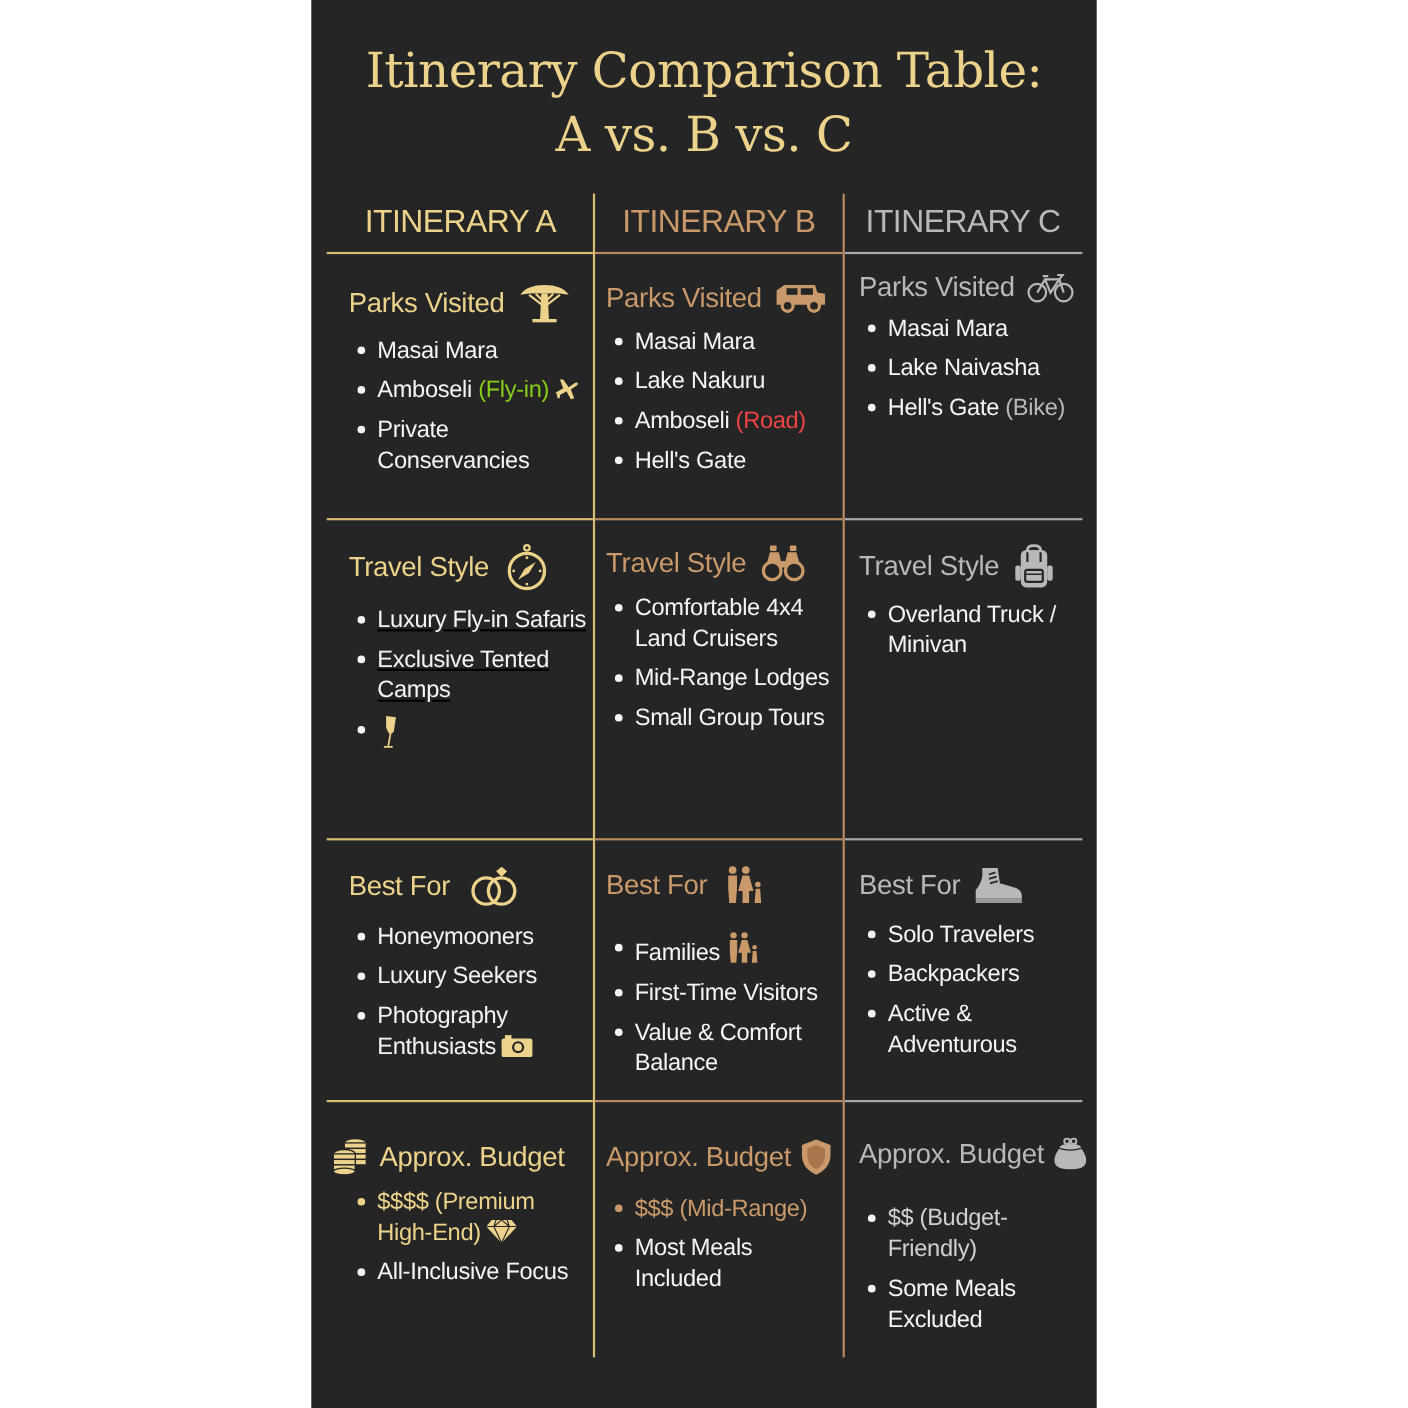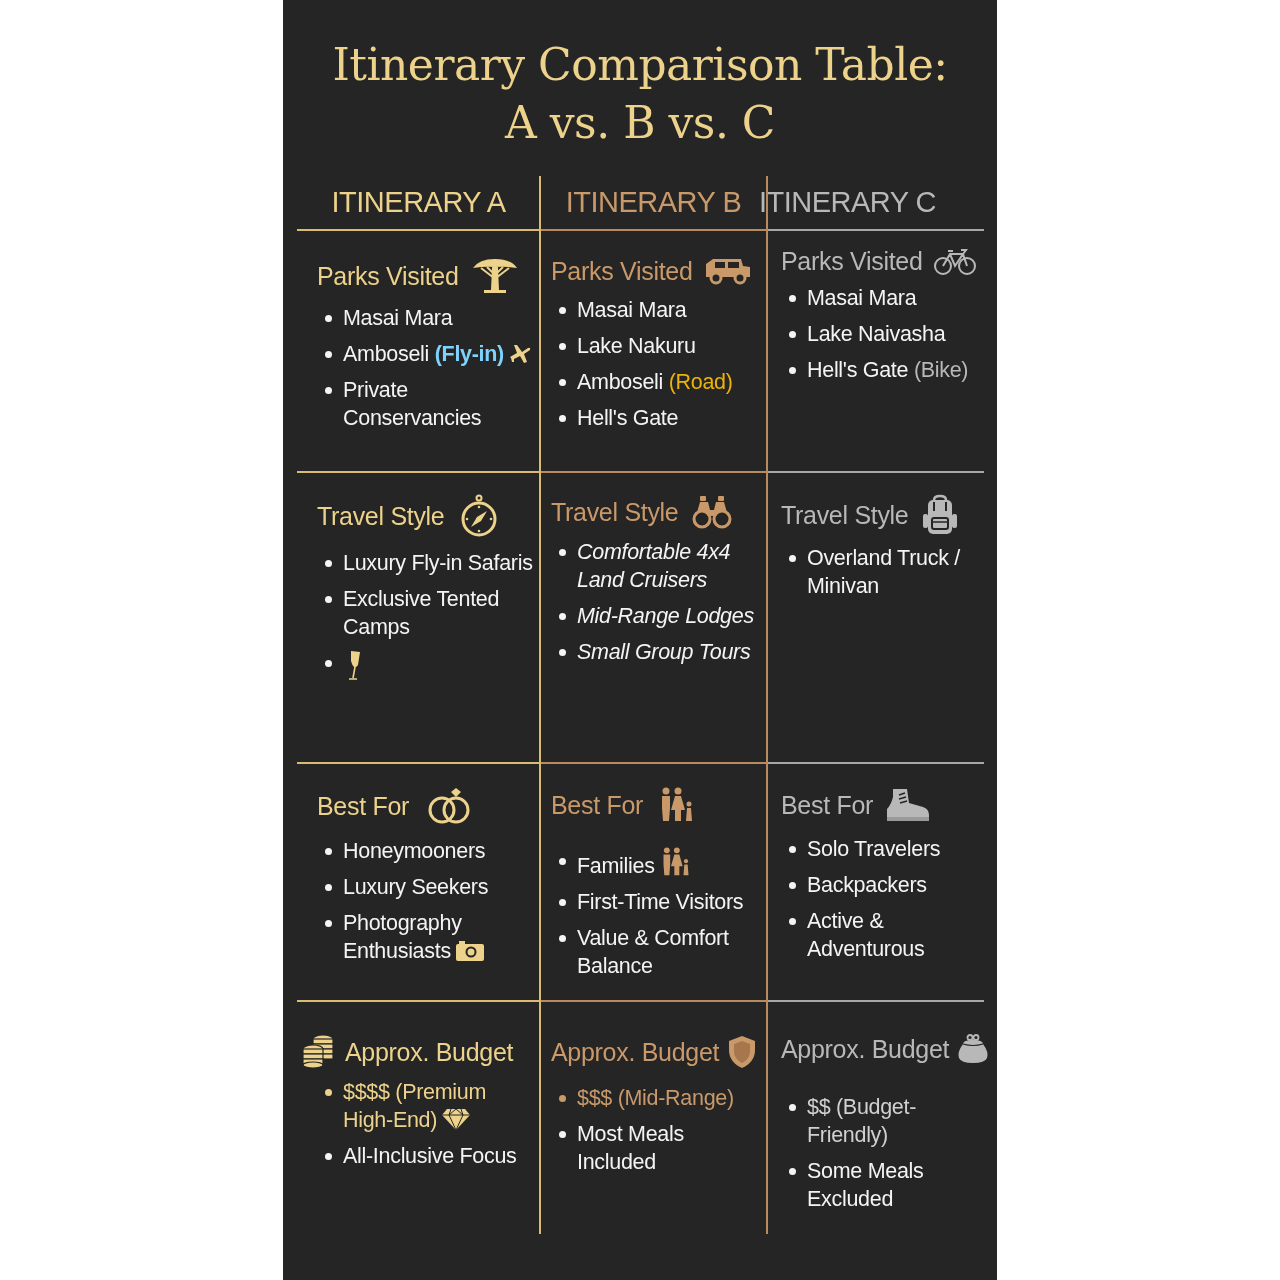--- a/index.html
+++ b/index.html
@@ -50,21 +50,21 @@
 
 <div class="panel">
 
   <div class="title">
     <div>Itinerary Comparison Table:</div>
     <div>A vs. B vs. C</div>
   </div>
 
   <div class="col-head" style="left:14px;width:243px;color:#ecd28a;">ITINERARY A</div>
   <div class="col-head" style="left:257px;width:227px;color:#c9996a;">ITINERARY B</div>
-  <div class="col-head" style="left:456px;width:217px;color:#b8b8b8;">ITINERARY C</div>
+  <div class="col-head" style="left:484px;width:217px;color:#b8b8b8;">ITINERARY C</div>
 
   <div class="vline" style="left:256px;top:176px;height:1058px;background:#d9bb74;"></div>
   <div class="vline" style="left:483px;top:176px;height:1058px;background:#b98a5e;"></div>
 
   <div class="hline" style="left:14px;width:242px;top:229px;background:#d9bb74;"></div>
   <div class="hline" style="left:258px;width:225px;top:229px;background:#b98a5e;"></div>
   <div class="hline" style="left:485px;width:216px;top:229px;background:#a8a8a8;"></div>
 
   <div class="hline" style="left:14px;width:242px;top:471px;background:#d9bb74;"></div>
   <div class="hline" style="left:258px;width:225px;top:471px;background:#b98a5e;"></div>
@@ -82,42 +82,42 @@
     <div class="cell-title" style="color:#ecd28a;">
       <span>Parks Visited</span>
       <svg width="52" height="40" viewBox="0 0 52 40">
         <path d="M4 12 Q10 3 26 3 Q42 3 48 12 Q36 10 26 11 Q16 10 4 12Z" fill="#ecd28a"></path>
         <path d="M24 12 L23 34 L29 34 L28 12Z M12 12 L25 22 M40 12 L27 22 M18 11 L25 18 M34 11 L27 18" stroke="#ecd28a" stroke-width="2" fill="#ecd28a"></path>
         <rect x="15" y="34" width="22" height="3" fill="#ecd28a"></rect>
       </svg>
     </div>
     <ul class="items" style="margin-top:8px;">
       <li>Masai Mara</li>
-      <li><span>Amboseli</span> <span style="color:#7dd3fc;font-weight:bold;">(Fly-in)</span><svg class="inl" width="24" height="22" viewBox="0 0 24 22">
+      <li><span>Amboseli</span> <span style="color:#84cc16;">(Fly-in)</span><svg class="inl" width="24" height="22" viewBox="0 0 24 22">
             <path d="M2 14 L9 10 L6 2 L9 2 L14 9 L20 5 Q23 4 22 7 L16 11 L19 19 L16 20 L12 13 L6 16 L6 19 L4 19 L3 15Z" fill="#ecd28a"></path>
           </svg></li>
       <li>Private Conservancies</li>
     </ul>
   </div>
 
   <div class="cell" style="left:268px;top:256px;width:214px;">
     <div class="cell-title" style="color:#c9996a;">
       <span>Parks Visited</span>
       <svg width="50" height="30" viewBox="0 0 50 30">
         <path d="M3 8 L10 3 L38 3 L40 10 L47 11 L47 21 L3 21Z" fill="#c9996a"></path>
         <rect x="12" y="6" width="10" height="6" fill="#252525"></rect>
         <rect x="25" y="6" width="11" height="6" fill="#252525"></rect>
         <circle cx="13" cy="22" r="5" fill="#252525" stroke="#c9996a" stroke-width="3"></circle>
         <circle cx="37" cy="22" r="5" fill="#252525" stroke="#c9996a" stroke-width="3"></circle>
       </svg>
     </div>
     <ul class="items" style="margin-top:10px;">
       <li>Masai Mara</li>
       <li>Lake Nakuru</li>
-      <li><span>Amboseli</span> <span style="color:#eab308;margin-top:41px;">(Road)</span></li>
+      <li><span>Amboseli</span> <span style="color:#ef4444;margin-top:41px;">(Road)</span></li>
       <li>Hell's Gate</li>
     </ul>
   </div>
 
   <div class="cell" style="left:498px;top:246px;width:214px;">
     <div class="cell-title" style="color:#b8b8b8;">
       <span>Parks Visited</span>
       <svg width="44" height="30" viewBox="0 0 44 30">
         <circle cx="10" cy="20" r="8" fill="none" stroke="#b8b8b8" stroke-width="2"></circle>
         <circle cx="34" cy="20" r="8" fill="none" stroke="#b8b8b8" stroke-width="2"></circle>
@@ -137,42 +137,42 @@
       <svg width="38" height="44" viewBox="0 0 38 44">
         <circle cx="19" cy="4" r="2.5" fill="none" stroke="#ecd28a" stroke-width="2"></circle>
         <circle cx="19" cy="25" r="16" fill="none" stroke="#ecd28a" stroke-width="3"></circle>
         <path d="M27 17 L21 27 L11 33 L17 23Z" fill="#ecd28a"></path>
         <circle cx="19" cy="13" r="1.3" fill="#ecd28a"></circle>
           <circle cx="19" cy="37" r="1.3" fill="#ecd28a"></circle>
         <circle cx="7" cy="25" r="1.3" fill="#ecd28a"></circle>
           <circle cx="31" cy="25" r="1.3" fill="#ecd28a"></circle>
       </svg>
     </div>
-    <ul class="items" style="margin-top:11px;">
+    <ul class="items" style="margin-top:11px;text-decoration:underline;">
       <li>Luxury Fly-in Safaris</li>
       <li>Exclusive Tented Camps</li>
       <li><svg class="inl" width="16" height="32" viewBox="0 0 16 32">
             <path d="M4 2 L13 3 L11 16 Q9 19 7 18 Q5 16 4 12Z" fill="#ecd28a"></path>
             <path d="M8 18 L6 29 M2 30 L10 30" stroke="#ecd28a" stroke-width="1.6"></path>
           </svg></li>
     </ul>
   </div>
 
   <div class="cell" style="left:268px;top:494px;width:214px;">
     <div class="cell-title" style="color:#c9996a;gap:14px;">
       <span>Travel Style</span>
       <svg width="40" height="36" viewBox="0 0 40 36">
         <rect x="8" y="2" width="6" height="5" rx="1" fill="#c9996a"></rect>
         <rect x="26" y="2" width="6" height="5" rx="1" fill="#c9996a"></rect>
         <path d="M4 22 L8 8 L16 8 L18 16 L22 16 L24 8 L32 8 L36 22Z" fill="#c9996a"></path>
         <circle cx="10" cy="25" r="8" fill="#252525" stroke="#c9996a" stroke-width="3"></circle>
         <circle cx="30" cy="25" r="8" fill="#252525" stroke="#c9996a" stroke-width="3"></circle>
       </svg>
     </div>
-    <ul class="items" style="margin-top:0px;font-style:italic;">
+    <ul class="items" style="margin-top:0px;">
       <li>Comfortable 4x4 Land Cruisers</li>
       <li>Mid-Range Lodges</li>
       <li>Small Group Tours</li>
     </ul>
   </div>
 
   <div class="cell" style="left:498px;top:494px;width:214px;">
     <div class="cell-title" style="color:#b8b8b8;gap:14px;">
       <span>Travel Style</span>
       <svg width="36" height="42" viewBox="0 0 36 42">

